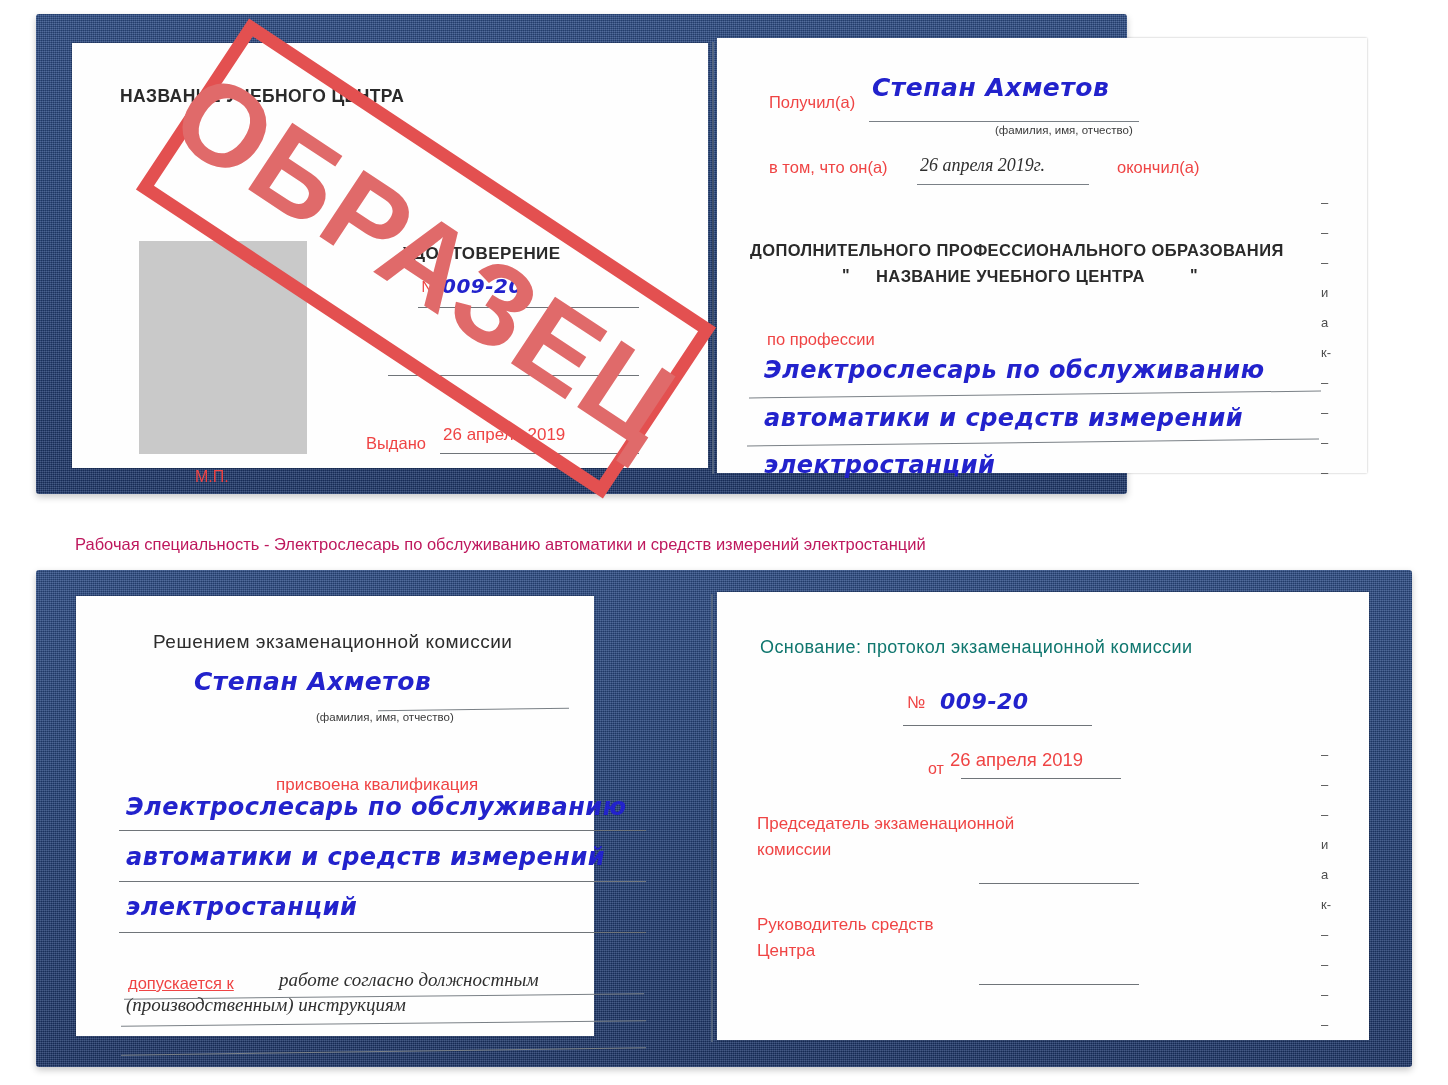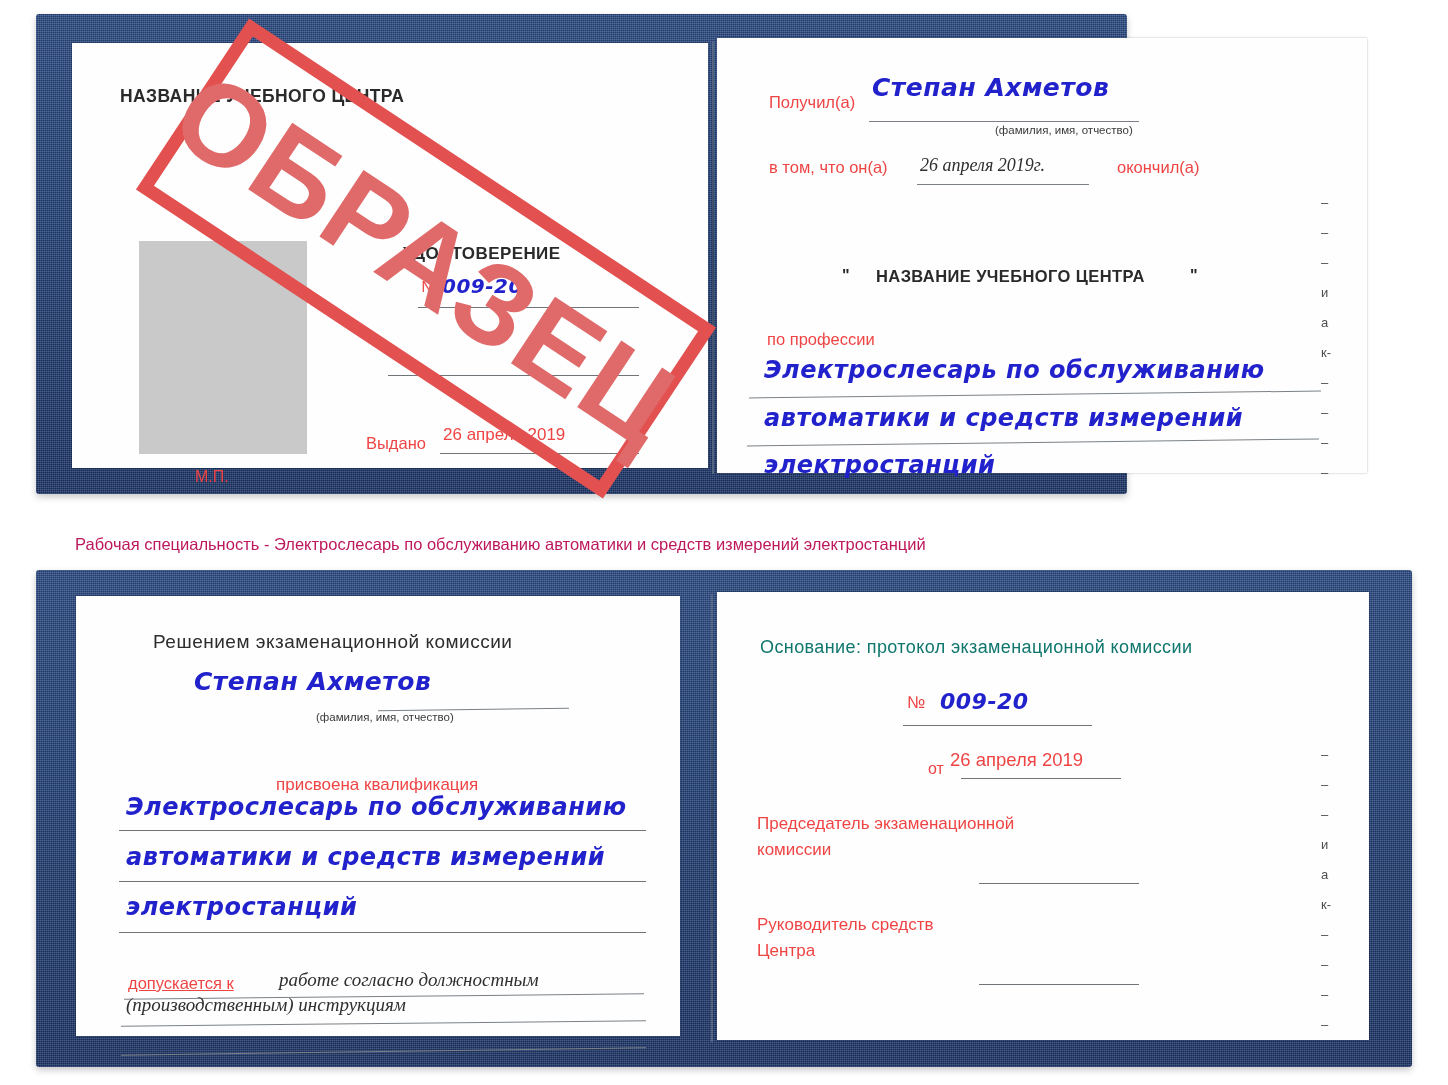--- a/index.html
+++ b/index.html
@@ -24,21 +24,21 @@
   .cert.top{left:36px;top:14px;width:1091px;height:480px;}
   .cert.bottom{left:36px;top:570px;width:1376px;height:497px;}
 
   
   .page{
     position:absolute;background:#fefefe;
     box-shadow:0 0 2px rgba(0,0,0,.28);
   }
   .cert.top .page.left {left:36px; top:29px; width:636px; height:425px;}
   .cert.top .page.right{left:681px;top:24px; width:650px; height:435px;}
-  .cert.bottom .page.left {left:40px; top:26px; width:604px; height:440px;}
+  .cert.bottom .page.left {left:40px; top:26px; width:518px; height:440px;}
   .cert.bottom .page.right{left:681px;top:22px; width:652px; height:448px;}
 
   
   .spine{
     position:absolute;top:0;bottom:0;width:2px;
     background:linear-gradient(180deg,#5c6c84,#37465e,#5c6c84);
     opacity:.85;
   }
   .cert.top .spine{left:676px;top:28px;height:432px;}
   .cert.bottom .spine{left:675px;top:24px;height:448px;}
@@ -138,20 +138,21 @@
     <div class="t" style="left:52px;top:55px;font-size:16.5px;">Получил(а)</div>
     <div class="t hand" style="left:155px;top:35px;font-size:25px;">Степан Ахметов</div>
     <div class="rule thin" style="left:152px;top:83px;width:270px;"></div>
     <div class="t small" style="left:278px;top:86px;font-size:11.5px;">(фамилия, имя, отчество)</div>
 
     <div class="t" style="left:52px;top:120px;font-size:16.5px;">в том, что он(а)</div>
     <div class="t ital" style="left:203px;top:117px;font-size:18px;">26 апреля 2019г.</div>
     <div class="rule thin" style="left:200px;top:146px;width:172px;"></div>
     <div class="t" style="left:400px;top:120px;font-size:16.5px;">окончил(а)</div>
 
+    <div class="t caps" style="left:33px;top:203px;font-size:16.5px;">ДОПОЛНИТЕЛЬНОГО ПРОФЕССИОНАЛЬНОГО ОБРАЗОВАНИЯ</div>
     <div class="t caps" style="left:125px;top:229px;font-size:16px;">"</div>
     <div class="t caps" style="left:159px;top:229px;font-size:16.5px;">НАЗВАНИЕ УЧЕБНОГО ЦЕНТРА</div>
     <div class="t caps" style="left:473px;top:229px;font-size:16px;">"</div>
 
     <div class="t" style="left:50px;top:292px;font-size:16.5px;">по профессии</div>
 
     <div class="t hand" style="left:47px;top:318px;font-size:24px;">Электрослесарь по обслуживанию</div>
     <div class="rule thin" style="left:32px;top:356px;width:572px;transform:rotate(-0.7deg);"></div>
 
     <div class="t hand" style="left:47px;top:366px;font-size:24px;">автоматики и средств измерений</div>

